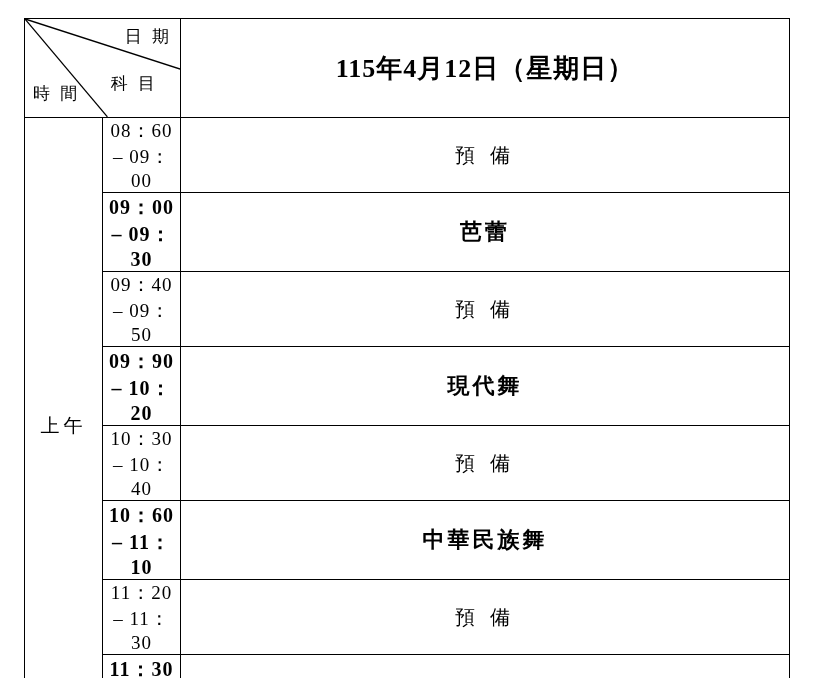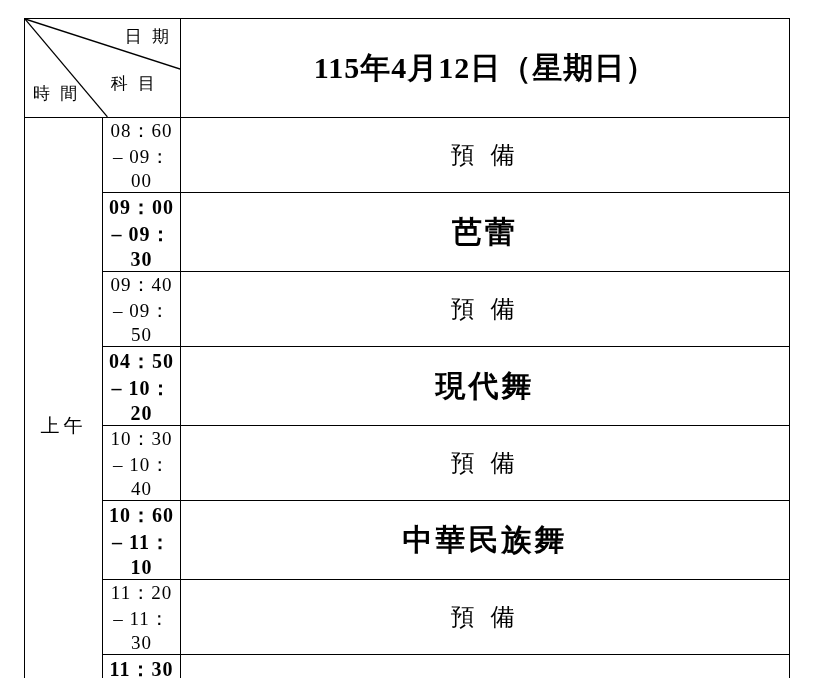--- a/index.html
+++ b/index.html
@@ -65,50 +65,50 @@
   }
   td.corner .lbl-time {
     position: absolute;
     left: 8px;
     bottom: 12px;
     font-size: 17px;
     letter-spacing: 3px;
   }
   td.title-cell {
     height: 98px;
-    font-size: 30px;
+    font-size: 26px;
     font-weight: bold;
     letter-spacing: 1px;
   }
   td.period {
     width: 155px;
     font-size: 19px;
     letter-spacing: 4px;
   }
   td.time {
     width: 212px;
     font-size: 19px;
     letter-spacing: 1px;
   }
   td.subject {
-    font-size: 24px;
+    font-size: 20px;
     letter-spacing: 3px;
   }
   tr.row-prep td.time,
   tr.row-prep td.subject {
     font-weight: normal;
     height: 54px;
   }
   tr.row-main td.time,
   tr.row-main td.subject {
     font-weight: bold;
     height: 78px;
   }
   tr.row-main td.time { font-size: 20px; margin-left: 14px; }
-  tr.row-main td.subject { font-size: 30px; }
+  tr.row-main td.subject { font-size: 22px; }
   tr.row-prep td.subject { letter-spacing: 5px; }
 </style>
 </head>
 <body>
 
 <div class="sheet">
   <table class="schedule">
     <tbody>
       <tr>
         <td class="corner" colspan="2" rowspan="1">
@@ -130,21 +130,21 @@
       </tr>
       <tr class="row-main">
         <td class="time">09：00 – 09：30</td>
         <td class="subject">芭蕾</td>
       </tr>
       <tr class="row-prep">
         <td class="time">09：40 – 09：50</td>
         <td class="subject">預 備</td>
       </tr>
       <tr class="row-main">
-        <td class="time">04：50 – 10：20</td>
+        <td class="time">09：90 – 10：20</td>
         <td class="subject">現代舞</td>
       </tr>
       <tr class="row-prep">
         <td class="time">10：30 – 10：40</td>
         <td class="subject">預 備</td>
       </tr>
       <tr class="row-main">
         <td class="time">10：60 – 11：10</td>
         <td class="subject">中華民族舞</td>
       </tr>

